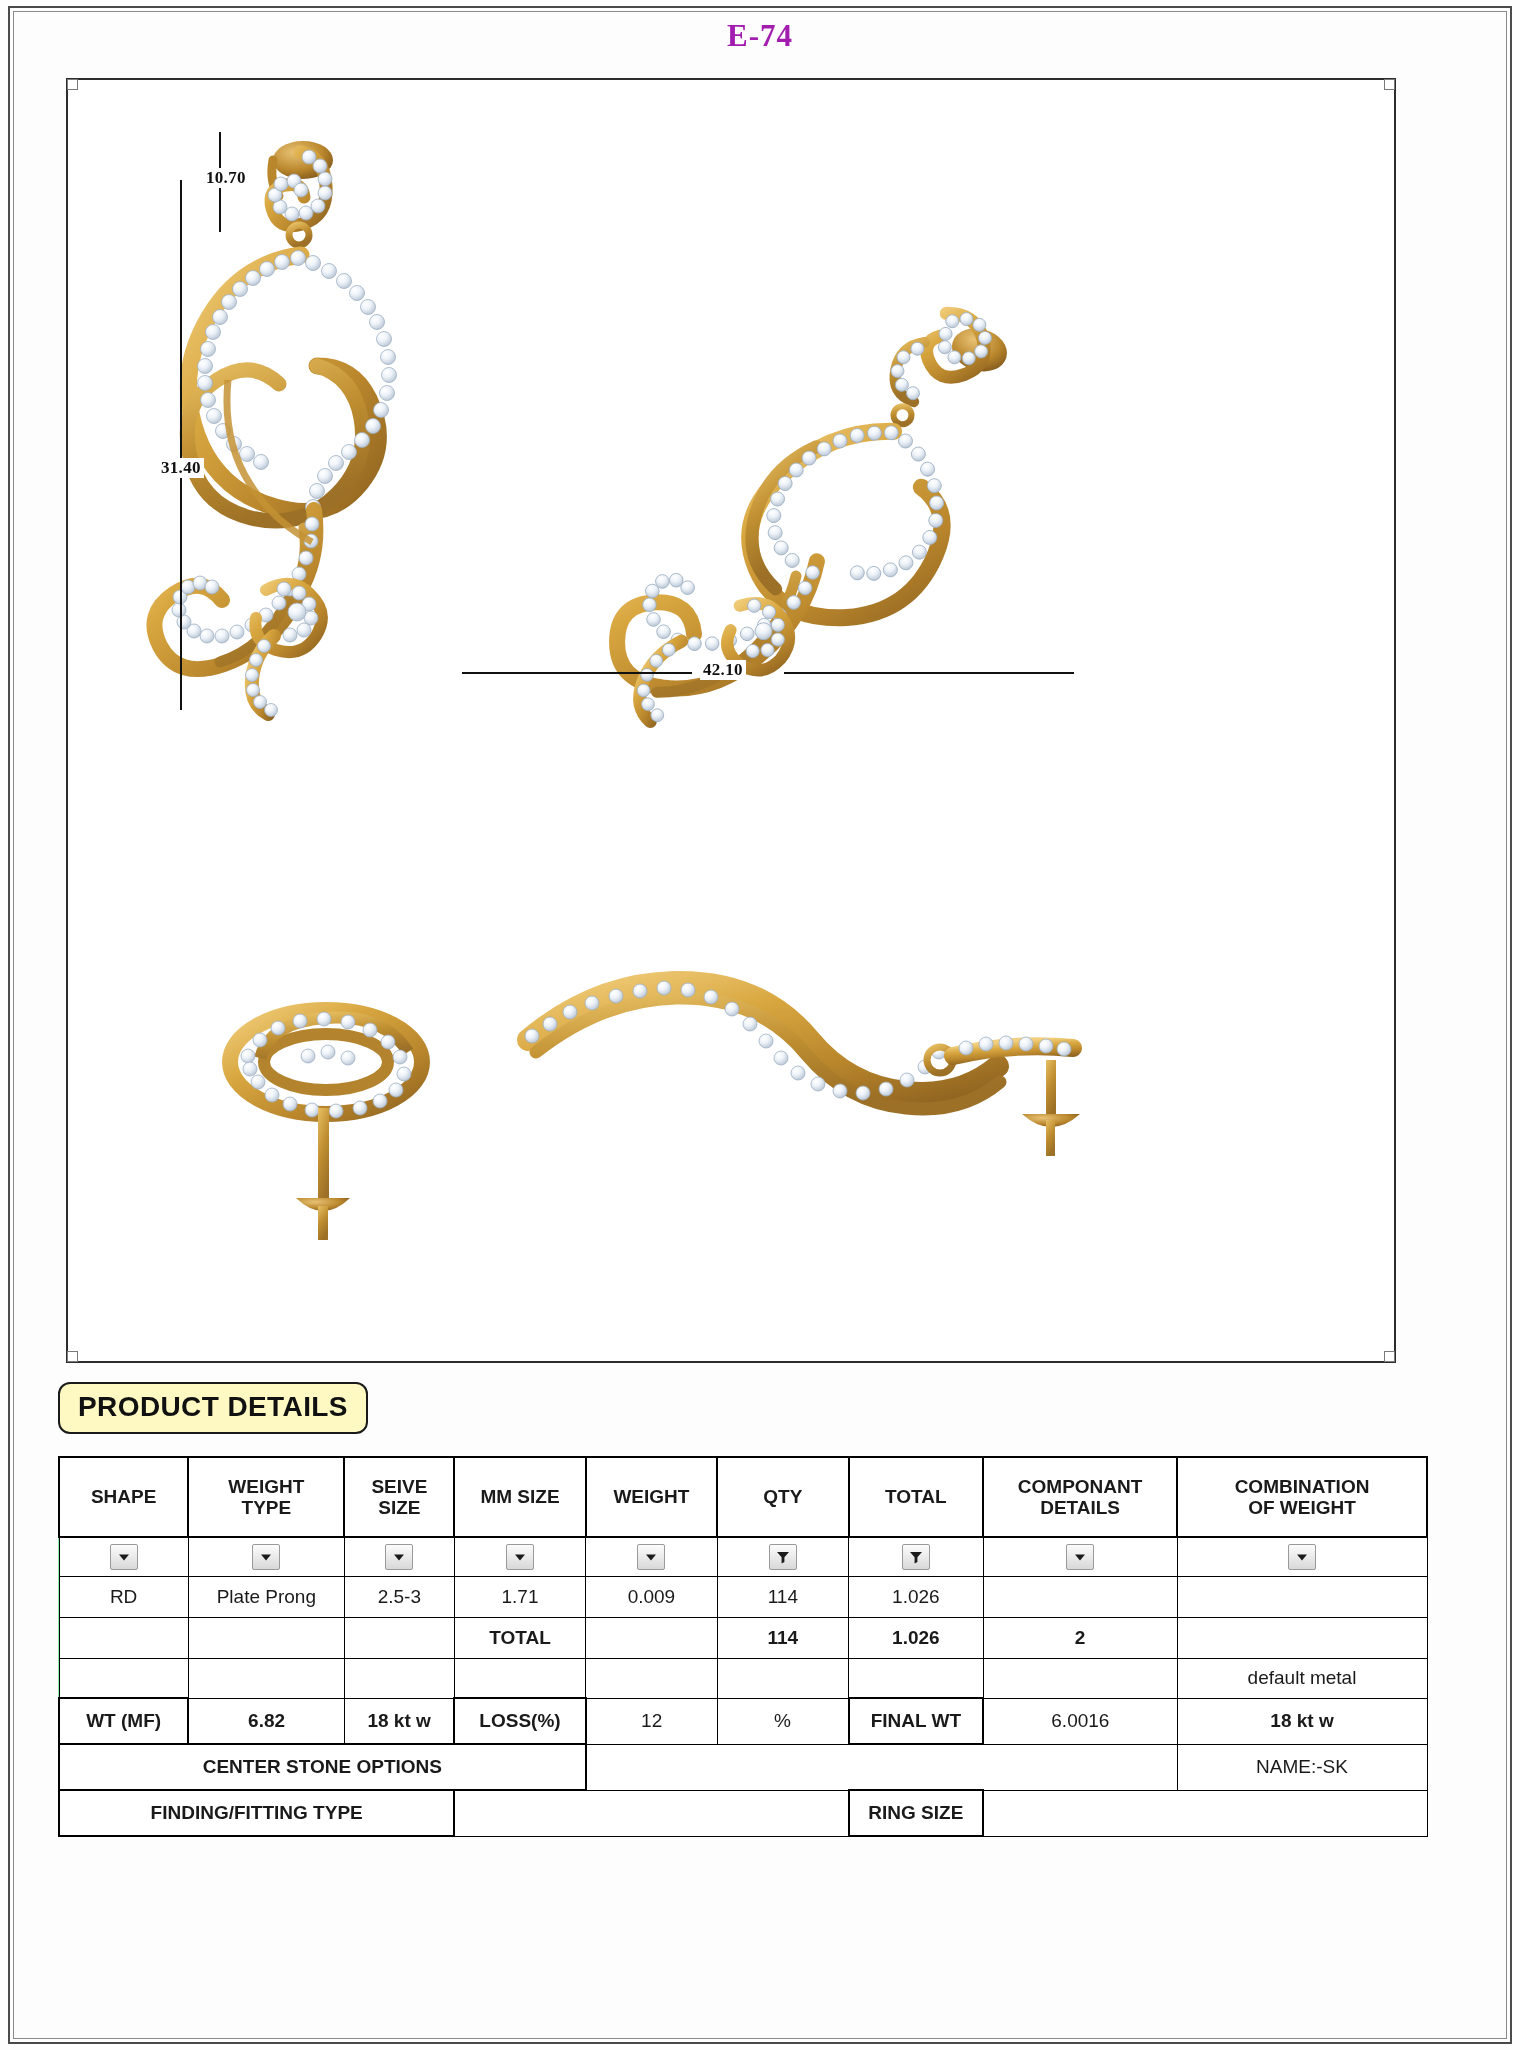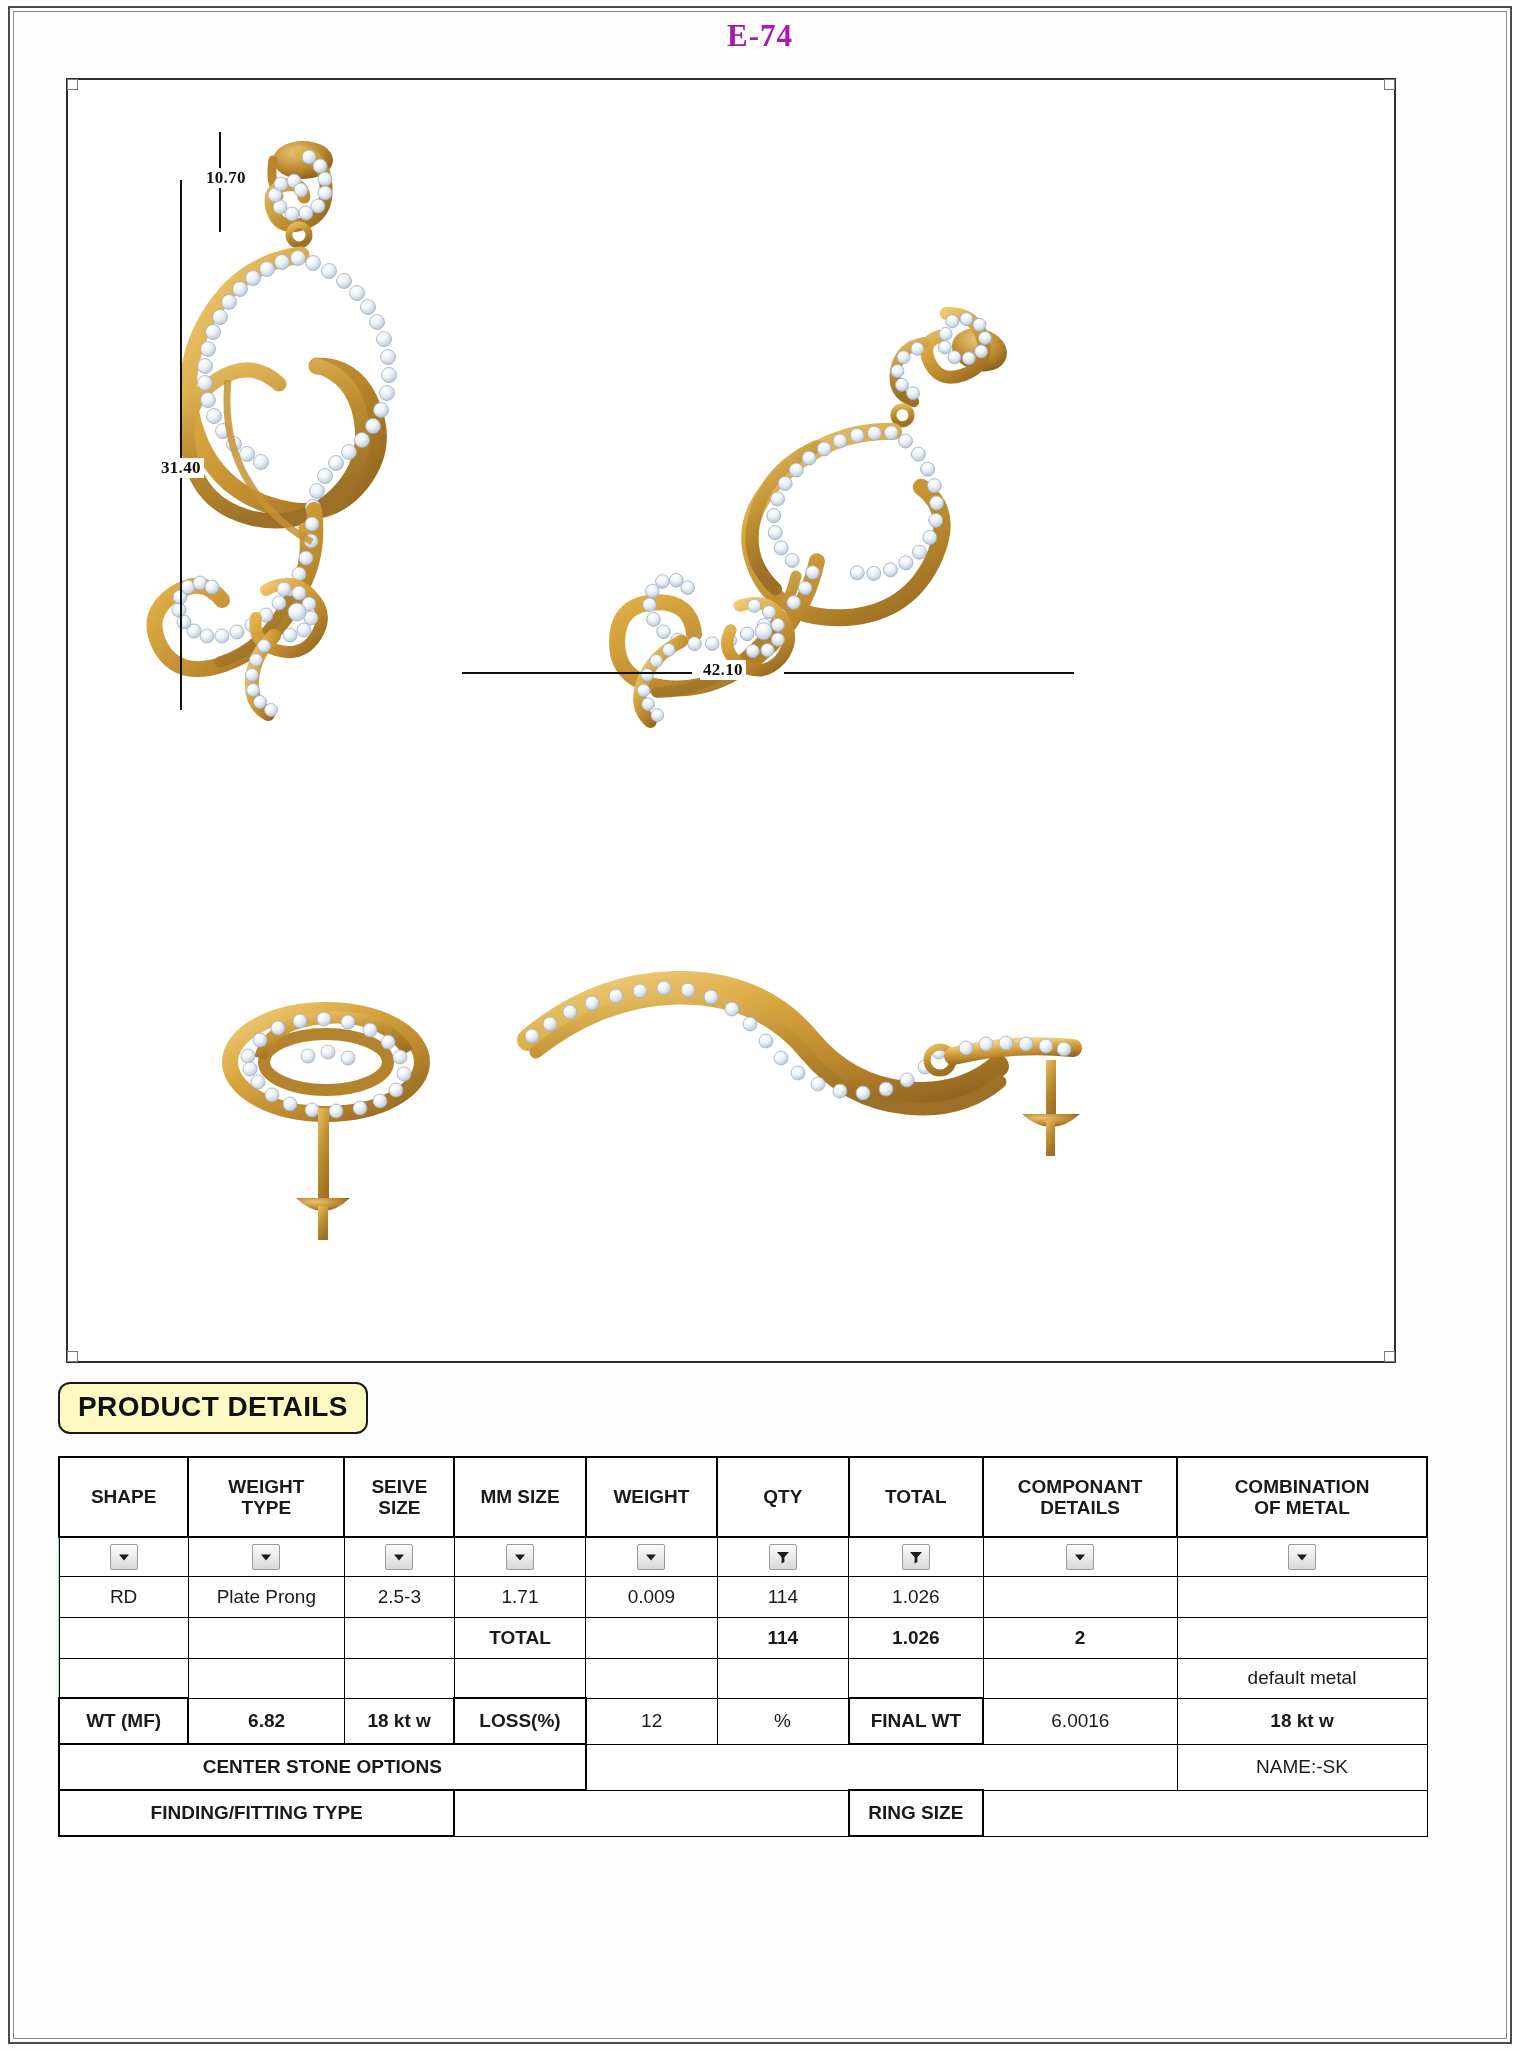--- a/index.html
+++ b/index.html
@@ -519,21 +519,21 @@
         <td class="thick">MM SIZE</td>
         <td class="thick">WEIGHT</td>
         <td class="thick">QTY</td>
         <td class="thick">TOTAL</td>
         <td class="thick">
           <span>COMPONANT</span><br>
           <span>DETAILS</span>
         </td>
         <td class="thick">
           <span>COMBINATION</span><br>
-          <span>OF METAL</span>
+          <span>OF WEIGHT</span>
         </td>
       </tr>
 
       <tr class="filterrow">
         <td class="fcell">
           <span class="fbtn"><span class="arrow"></span></span>
         </td>
         <td class="fcell">
           <span class="fbtn"><span class="arrow"></span></span>
         </td>

